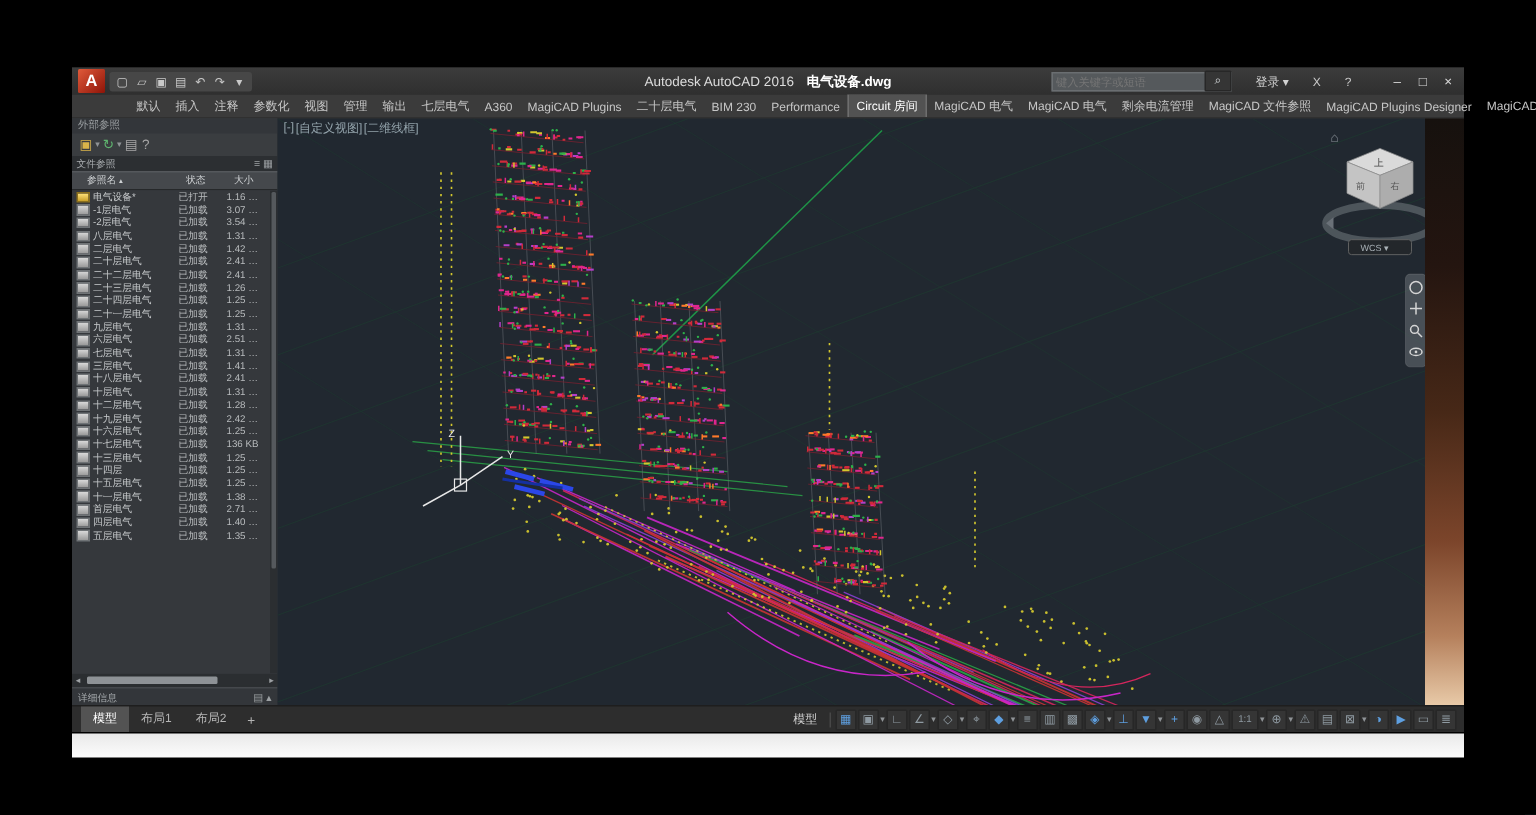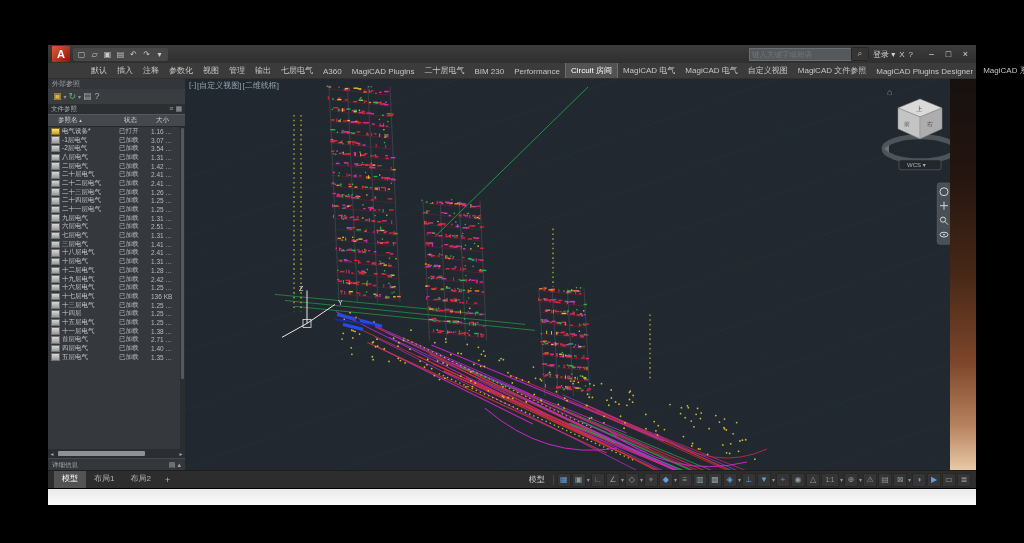--- a/index.html
+++ b/index.html
@@ -6,21 +6,21 @@
     font-family:"Liberation Sans","DejaVu Sans",sans-serif;}
   .win{position:absolute;left:48px;top:45px;width:928px;height:443px;background:#2d2d2d;}
   
   .titlebar{position:relative;height:18px;background:linear-gradient(#3c3c3c,#2f2f2f);display:flex;align-items:center;}
   .logo{width:18px;height:16px;margin:1px 3px 1px 4px;background:linear-gradient(135deg,#e05a3a,#8f1408);
     color:#fff;font-weight:bold;font-size:11px;line-height:16px;text-align:center;border-radius:1px;flex:0 0 auto;}
   .qat{display:flex;gap:2px;align-items:center;background:#474747;border-radius:2px;padding:0 3px;height:13px;}
   .qat span{color:#c9c9c9;font-size:8px;line-height:13px;width:11px;text-align:center;}
   .wtitle{position:absolute;left:0;right:0;text-align:center;font-size:9px;color:#dcdcdc;pointer-events:none;}
   .wtitle b{color:#fff;font-weight:bold;margin-left:6px;}
-  .tbright{margin-left:auto;display:flex;align-items:center;gap:4px;z-index:2;padding-right:2px;}
+  .tbright{margin-left:auto;display:flex;align-items:center;gap:16px;z-index:2;padding-right:2px;}
   .search{display:flex;align-items:center;background:#55595c;border:1px solid #6a6e71;height:11px;width:118px;}
   .search input{flex:1;background:transparent;border:none;outline:none;color:#c3c6c8;font-size:7.5px;padding:0 2px;
     font-family:"Liberation Sans","DejaVu Sans",sans-serif;}
   .search .sic{color:#cfd2d4;font-size:8px;padding:0 2px;}
   .tbi{color:#c9c9c9;font-size:8px;}
   .signin{color:#d2d2d2;font-size:8px;}
   .wctl{display:flex;margin-left:6px;}
   .wctl span{width:17px;text-align:center;color:#d8d8d8;font-size:9px;line-height:16px;}
   
   .ribbontabs{height:15px;background:#3b3b3b;display:flex;align-items:flex-end;padding-left:38px;border-bottom:1px solid #303030;}
@@ -90,20 +90,24 @@
     <div class="logo">A</div>
     <div class="qat" id="qat">
         <span>▢</span>
         <span>▱</span>
         <span>▣</span>
         <span>▤</span>
         <span>↶</span>
         <span>↷</span>
         <span>▾</span>
       </div>
+    <div class="wtitle">
+      <span>Autodesk AutoCAD 2016</span>
+      <b>电气设备.dwg</b>
+    </div>
     <div class="tbright">
       <div class="search">
         <input placeholder="键入关键字或短语" style="">
         <span class="sic">⌕</span>
       </div>
       <span class="signin"><span>登录</span> <span>▾</span></span>
       <span class="tbi">X</span>
       <span class="tbi">?</span>
       <div class="wctl">
         <span>–</span>
@@ -123,21 +127,21 @@
       <div class="rtab">输出</div>
       <div class="rtab">七层电气</div>
       <div class="rtab">A360</div>
       <div class="rtab">MagiCAD Plugins</div>
       <div class="rtab">二十层电气</div>
       <div class="rtab">BIM 230</div>
       <div class="rtab">Performance</div>
       <div class="rtab ractive">Circuit 房间</div>
       <div class="rtab">MagiCAD 电气</div>
       <div class="rtab">MagiCAD 电气</div>
-      <div class="rtab">自定义视图</div>
+      <div class="rtab">剩余电流管理</div>
       <div class="rtab">MagiCAD 文件参照</div>
       <div class="rtab">MagiCAD Plugins Designer</div>
       <div class="rtab">MagiCAD 系统设计</div>
     </div>
 
   <div class="content">
 
     <div class="palette">
       <div class="pal-title">外部参照</div>
       <div class="pal-toolbar" id="palToolbar">

